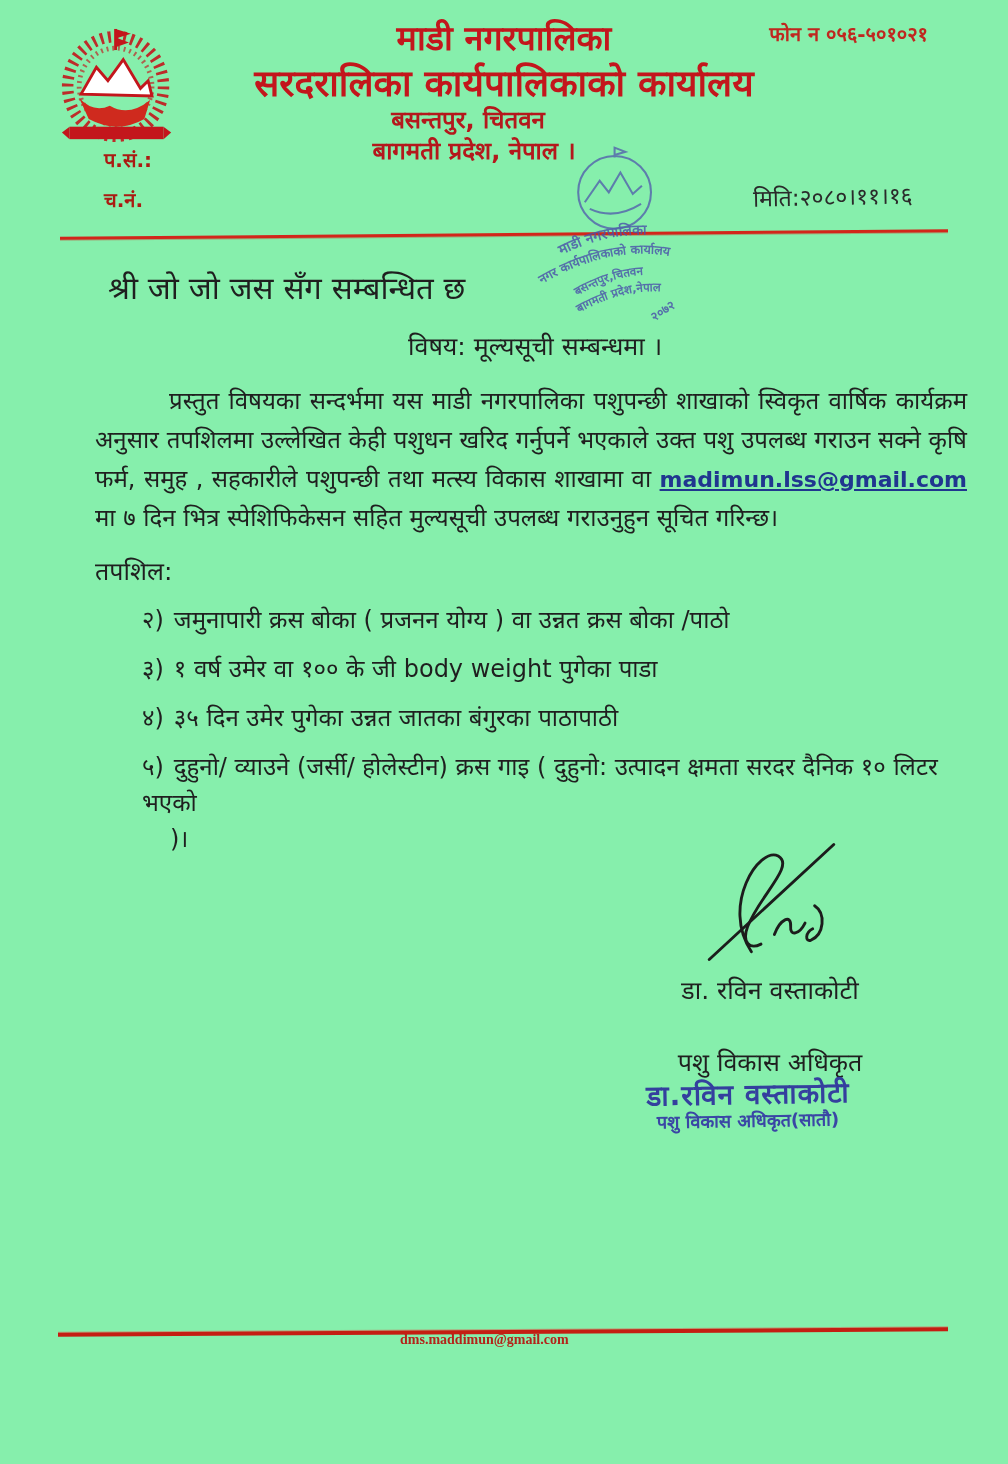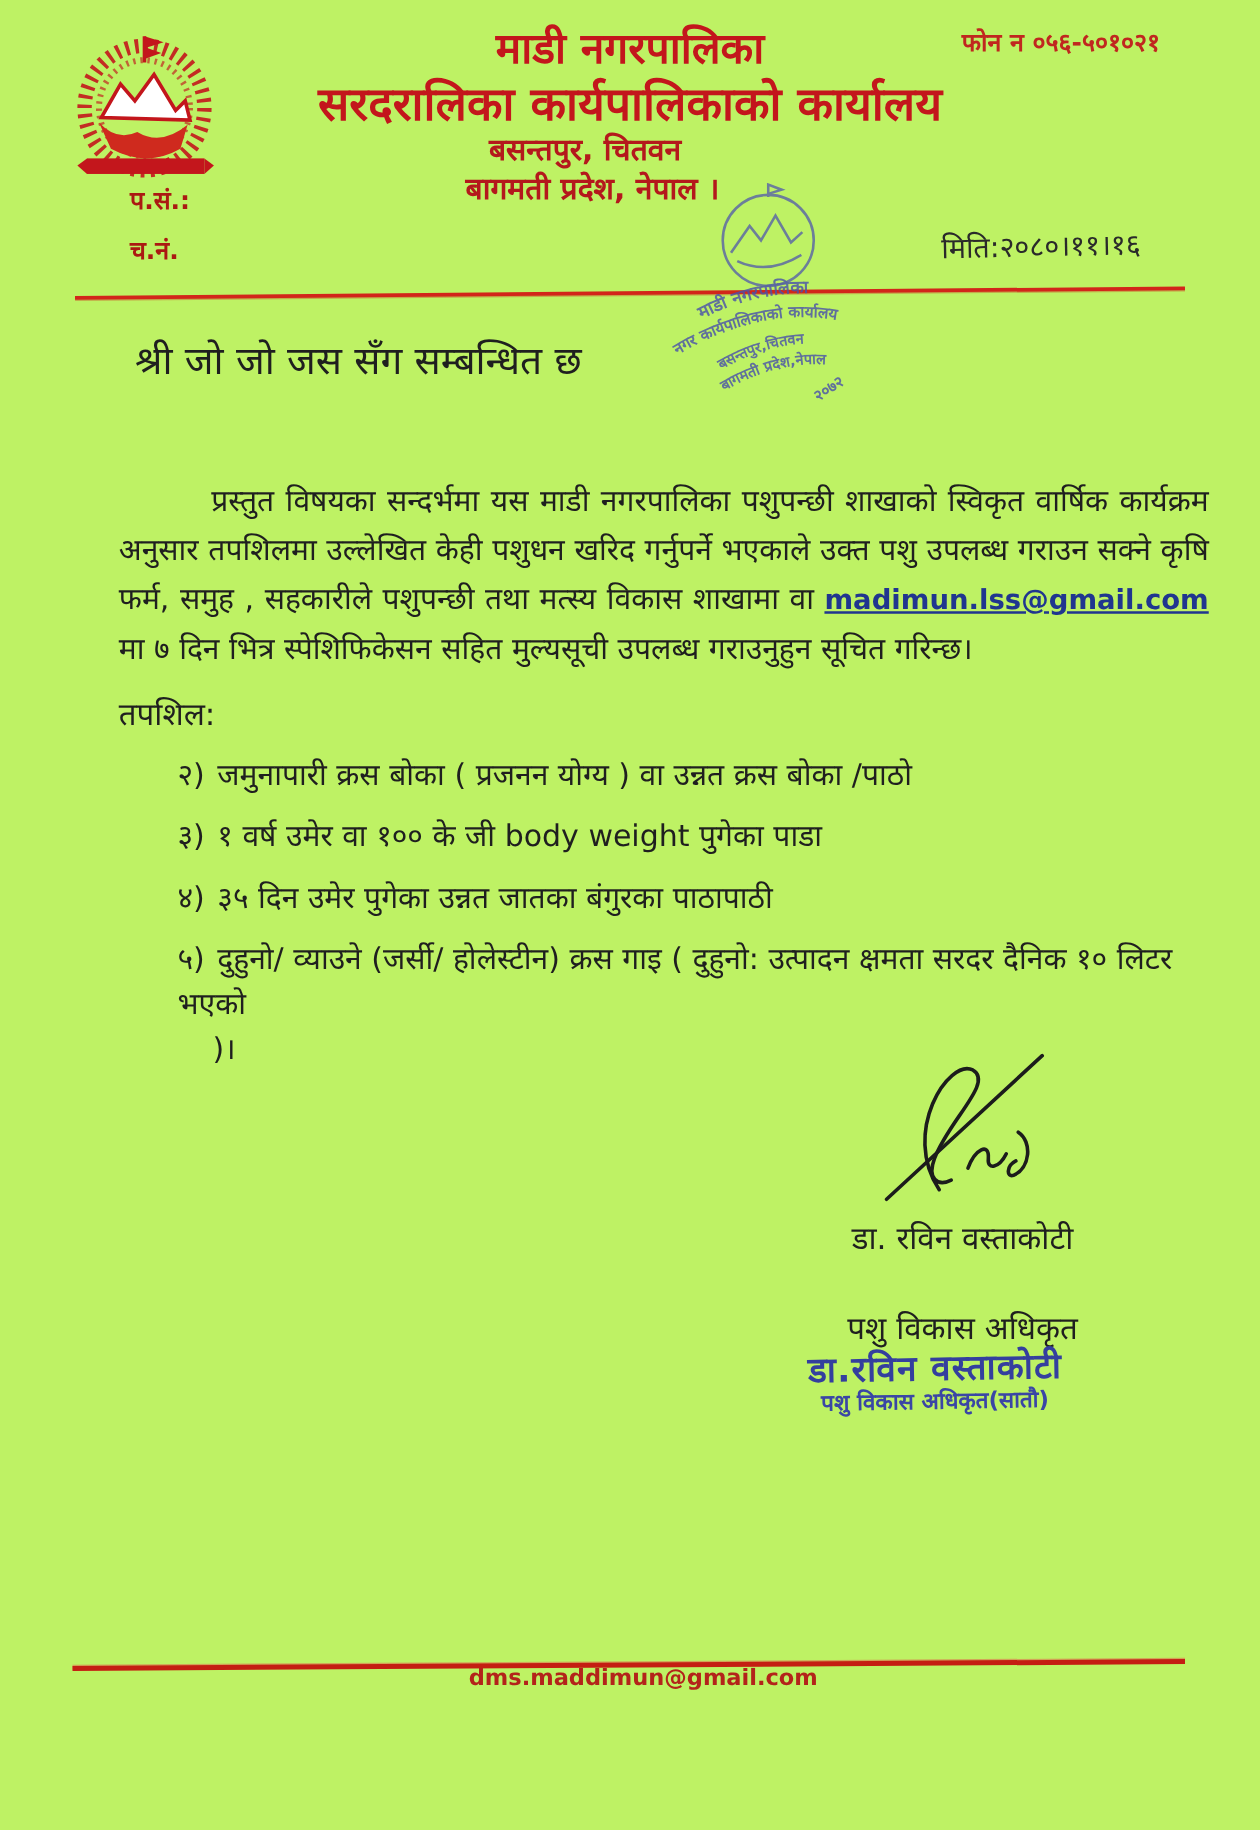--- a/index.html
+++ b/index.html
@@ -1,18 +1,18 @@
 <!DOCTYPE html>
 <html><head>
 <meta charset="utf-8">
 <style>
   html,body{margin:0;padding:0;background:#e8e8e8;}
   .page{
     position:relative;width:1008px;height:1464px;margin:0 auto;
-    background:#bef264;overflow:hidden;
+    background:#86efac;overflow:hidden;
     font-family:"DejaVu Sans","Liberation Sans",sans-serif;
     color:#1f1f1f;
   }
   .abs{position:absolute;}
   
   .org-name{left:0;right:0;top:14px;text-align:center;font-size:34px;font-weight:bold;color:#c3161c;}
   .office-name{left:0;right:0;top:56px;text-align:center;font-size:37px;font-weight:bold;color:#c3161c;}
   .addr1{left:0;right:72px;top:102px;text-align:center;font-size:24px;font-weight:bold;color:#b4181c;}
   .addr2{left:0;right:60px;top:133px;text-align:center;font-size:24px;font-weight:bold;color:#b4181c;}
   .phone{right:80px;top:20px;font-size:20px;color:#c0271f;font-weight:bold;}
@@ -33,21 +33,21 @@
   .li .num{margin-right:10px;}
   .li .cont{display:block;margin-left:28px;}
   
   .signature{left:692px;top:838px;width:182px;height:126px;}
   .sig-name{left:655px;top:972px;width:230px;text-align:center;font-size:25px;}
   .sig-title{left:655px;top:1008px;width:230px;text-align:center;font-size:25px;margin-top:36px;}
   .stamp-name{left:628px;top:1074px;width:240px;text-align:center;font-size:28px;font-weight:bold;color:#343f9e;letter-spacing:1px;transform:rotate(-1deg);}
   .stamp-title{left:636px;top:1108px;width:224px;text-align:center;font-size:18px;font-weight:bold;color:#3a46a5;transform:rotate(-1deg);}
   
   .rule-bottom{left:58px;top:1330px;width:890px;height:4px;background:#c41e12;transform:rotate(-0.35deg);box-shadow:0 -1px 0 rgba(229,86,74,.5);}
-  .footer-email{left:375px;top:1332px;font-size:18px;font-weight:bold;color:#b3241a;}
+  .footer-email{left:400px;top:1332px;font-size:14px;font-weight:bold;color:#b3241a;font-family:Liberation Serif, serif;}
 </style>
 </head>
 <body>
 
 <div class="page">
 
   <svg class="abs logo" viewBox="0 0 120 130">
     <g stroke="#c3161c" fill="none">
       <ellipse cx="58" cy="66" rx="50" ry="52" stroke-width="12" stroke-dasharray="3 5" opacity="0.9"></ellipse>
       <ellipse cx="58" cy="66" rx="38" ry="40" stroke-width="5" stroke-dasharray="2 4" opacity="0.65"></ellipse>
@@ -89,20 +89,21 @@
     <g fill="#4a52aa" font-weight="bold" opacity="0.92">
       <text font-size="17"><textPath href="#arc1" startOffset="10%">माडी नगरपालिका</textPath></text>
       <text font-size="15"><textPath href="#arc2" startOffset="1%">नगर कार्यपालिकाको कार्यालय</textPath></text>
       <text font-size="14"><textPath href="#arc3" startOffset="6%">बसन्तपुर,चितवन</textPath></text>
       <text font-size="14"><textPath href="#arc4" startOffset="5%">बागमती प्रदेश,नेपाल</textPath></text>
       <text font-size="15" transform="translate(148 212) rotate(-33)">२०७२</text>
     </g>
   </svg>
 
   <div class="abs salutation">श्री जो जो जस सँग सम्बन्धित छ</div>
+  <div class="abs subject">विषय: मूल्यसूची सम्बन्धमा ।</div>
 
   <div class="abs body-par"><span>प्रस्तुत विषयका सन्दर्भमा यस माडी नगरपालिका पशुपन्छी शाखाको स्विकृत वार्षिक कार्यक्रम अनुसार तपशिलमा उल्लेखित केही पशुधन खरिद गर्नुपर्ने भएकाले उक्त पशु उपलब्ध गराउन सक्ने कृषि फर्म, समुह , सहकारीले पशुपन्छी तथा मत्स्य विकास शाखामा वा </span><span class="email-link">madimun.lss@gmail.com</span><span> मा ७ दिन भित्र स्पेशिफिकेसन सहित मुल्यसूची उपलब्ध गराउनुहुन सूचित गरिन्छ।</span></div>
 
   <div class="abs details-label">तपशिल:</div>
 
   <div class="abs list">
     <div class="li"><span class="num">२)</span><span>जमुनापारी क्रस बोका ( प्रजनन योग्य ) वा उन्नत क्रस बोका /पाठो</span></div>
     <div class="li"><span class="num">३)</span><span>१ वर्ष उमेर वा १०० के जी body weight पुगेका पाडा</span></div>
     <div class="li"><span class="num">४)</span><span>३५ दिन उमेर पुगेका उन्नत जातका बंगुरका पाठापाठी</span></div>
     <div class="li"><span class="num">५)</span><span>दुहुनो/ व्याउने (जर्सी/ होलेस्टीन) क्रस गाइ ( दुहुनो: उत्पादन क्षमता सरदर दैनिक १० लिटर भएको</span><span class="cont">)।</span></div>

